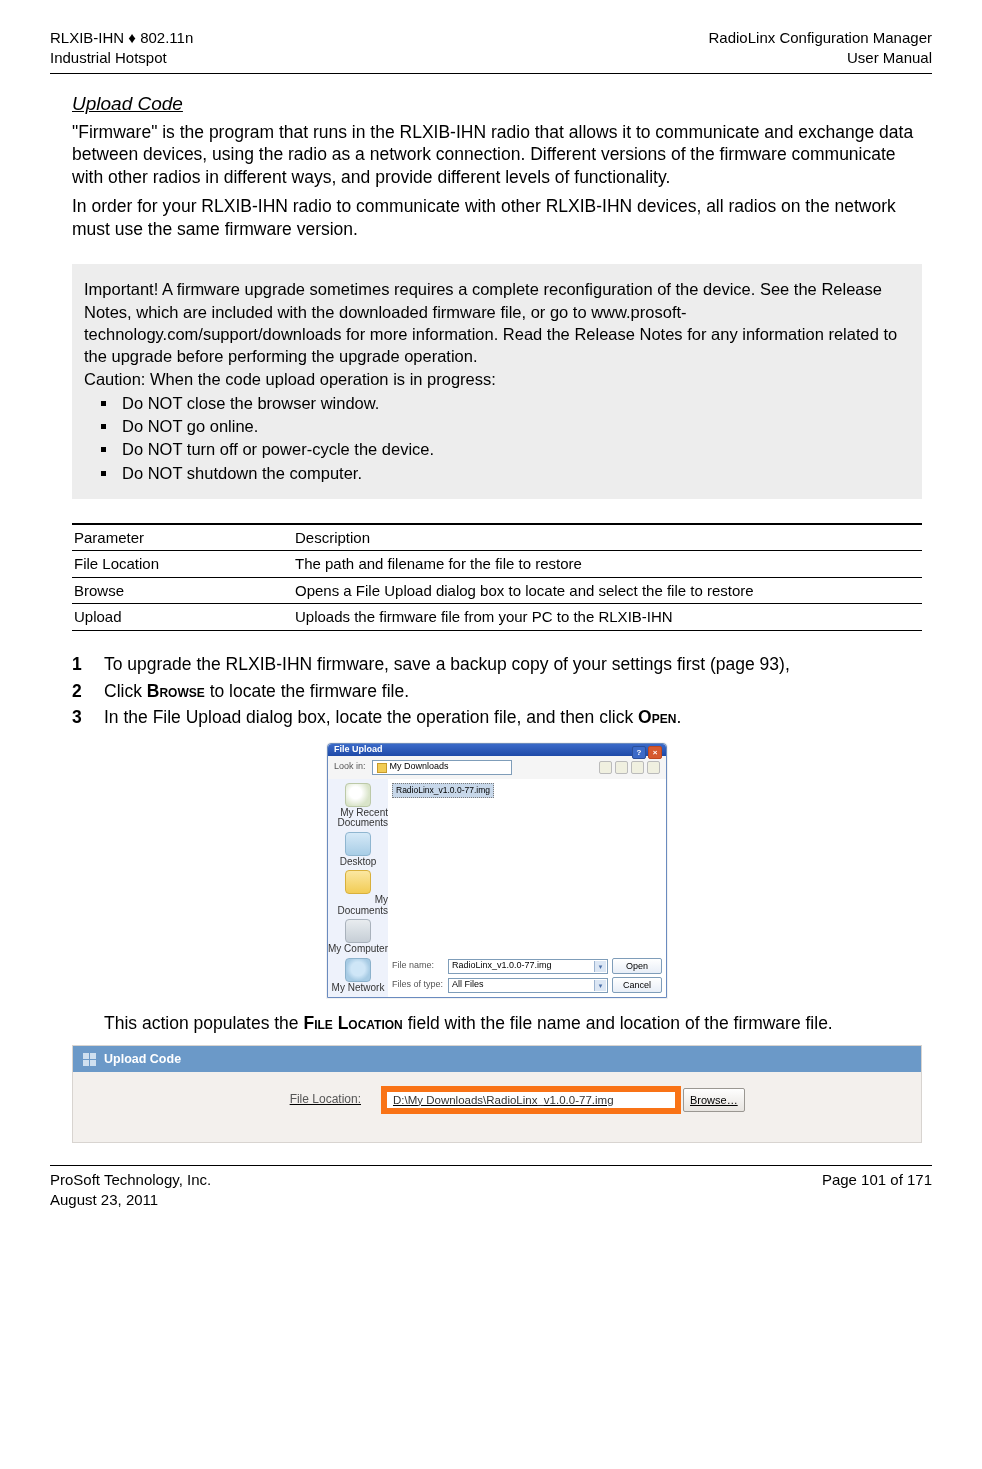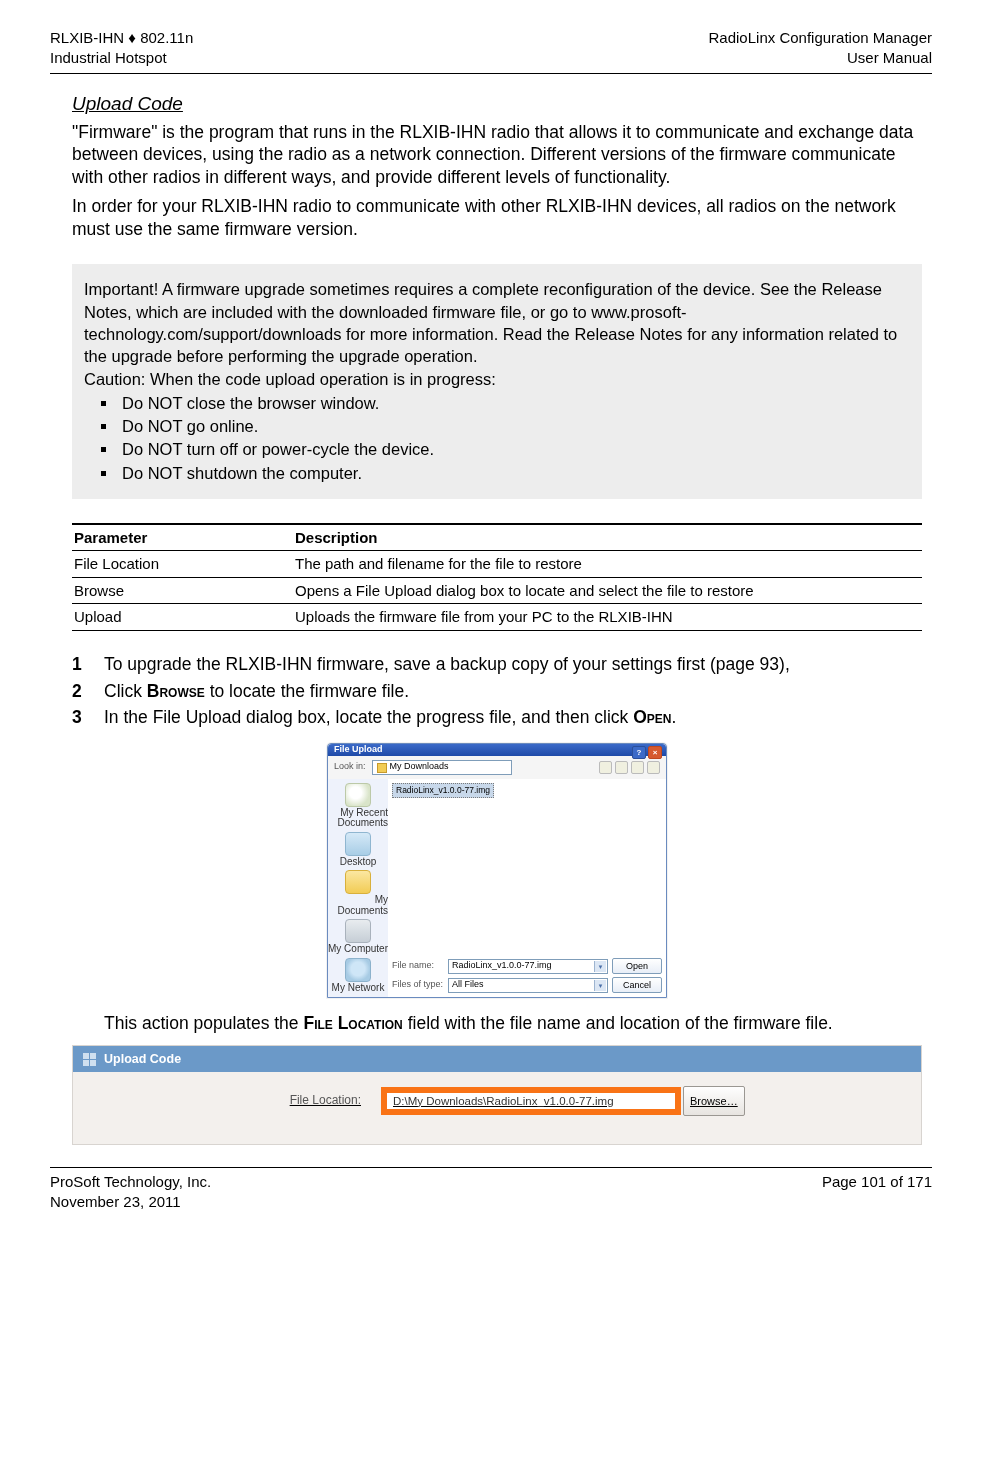--- a/index.html
+++ b/index.html
@@ -48,21 +48,21 @@
     width: 100%;
     font-size: 15px;
     margin-bottom: 22px;
   }
   table.param th, table.param td {
     text-align: left;
     padding: 3px 6px 3px 2px;
     border-top: 1px solid #000;
     border-bottom: 1px solid #000;
   }
-  table.param th { font-weight: bold; border-top: 2px solid #000; }
+  table.param th { font-weight: normal; border-top: 2px solid #000; }
   table.param th:first-child, table.param td:first-child { width: 26%; }
   .steps { list-style: none; margin-left: 0; }
   .steps li { display: flex; margin-bottom: 4px; }
   .step-num { font-weight: bold; min-width: 32px; }
   .steps .txt { flex: 1; }
   .smallcaps { font-variant: small-caps; font-weight: bold; }
   .dialog-wrap { text-align: center; margin: 14px 0 14px 0; }
   .file-dialog {
     display: inline-block;
     width: 340px;
@@ -137,21 +137,21 @@
     text-decoration: underline;
   }
   .up-row { display:grid; grid-template-columns: 290px 1fr; align-items:center; margin-bottom:10px;}
   .up-label { text-align:right; padding-right:20px; color:#555; font-size:12px;}
   .up-field { display:flex; align-items:center; gap:2px;}
   .up-input {
     border:6px solid #f97316; background:#fff; height:24px; padding:8px 6px;
     font-size:11.5px; color:#333; width:300px; display:flex; align-items:center;
   }
   .up-browse {
-    height:30px; border:1px solid #9a9792; border-radius:2px;
+    height:24px; border:1px solid #9a9792; border-radius:2px;
     background:linear-gradient(#fefefe,#e7e4e0); font-size:11px;
     padding:8px 6px; display:flex; align-items:center; cursor:pointer;
   }
   .up-upload {
     height:26px; border:1px solid #9a9792; border-radius:3px;
     background:linear-gradient(#fefefe,#e7e4e0); font-size:12px;
     padding:0 18px 0 10px; display:inline-flex; align-items:center; gap:8px; cursor:pointer;
   }
   .up-upload .ico {
     width:14px; height:14px; position:relative;
@@ -230,21 +230,21 @@
     </li>
     <li>
       <span class="step-num">2</span>
       <span class="txt">
         <span>Click </span><span class="smallcaps">Browse</span><span> to locate the firmware file.</span>
       </span>
     </li>
     <li>
       <span class="step-num">3</span>
       <span class="txt">
-        <span>In the File Upload dialog box, locate the progress file, and then click </span><span class="smallcaps">Open</span><span>.</span>
+        <span>In the File Upload dialog box, locate the operation file, and then click </span><span class="smallcaps">Open</span><span>.</span>
       </span>
     </li>
   </ol>
 
   <div class="dialog-wrap">
     <div class="file-dialog">
       <div class="fd-title">
         <span>File Upload</span>
         <span class="winbtns">
           <span class="winbtn help">?</span>
@@ -321,15 +321,15 @@
   </div>
 
 </div>
 
 <hr class="ftr-hr">
 <div class="ftr-row">
   <div>ProSoft Technology, Inc.</div>
   <div>Page 101 of 171</div>
 </div>
 <div class="ftr-row">
-  <div>November 23, 2011</div>
+  <div>August 23, 2011</div>
   <div></div>
 </div>
 
 </body></html>

